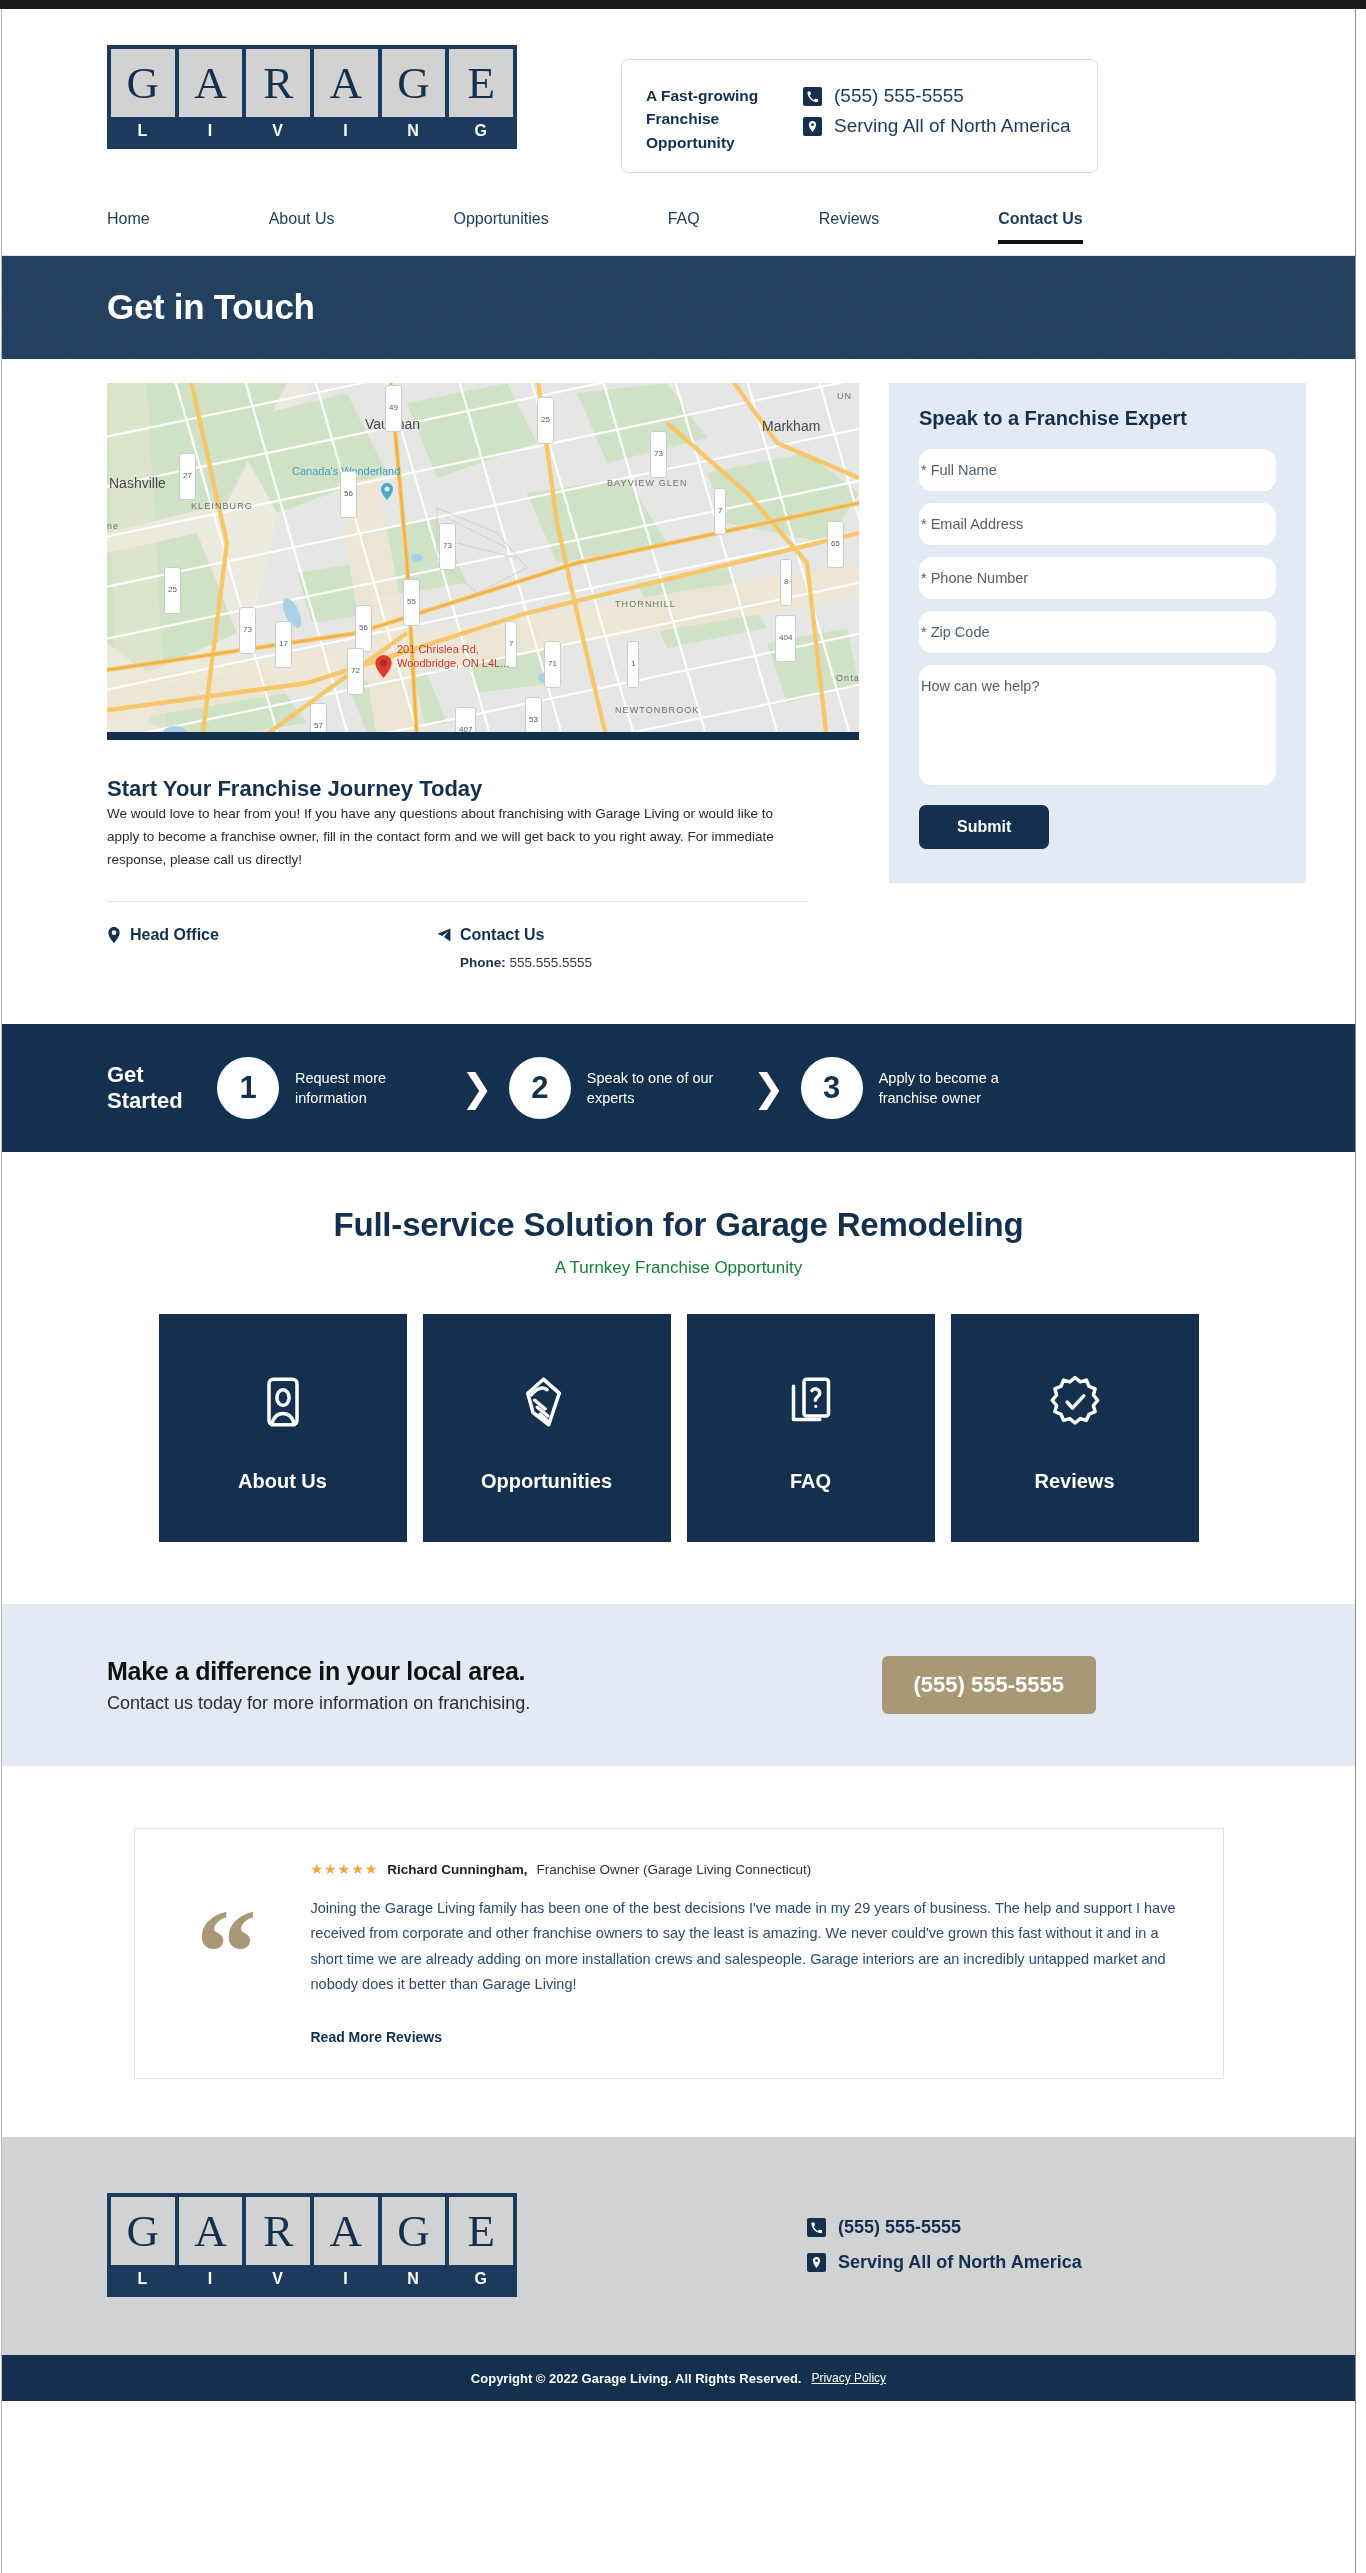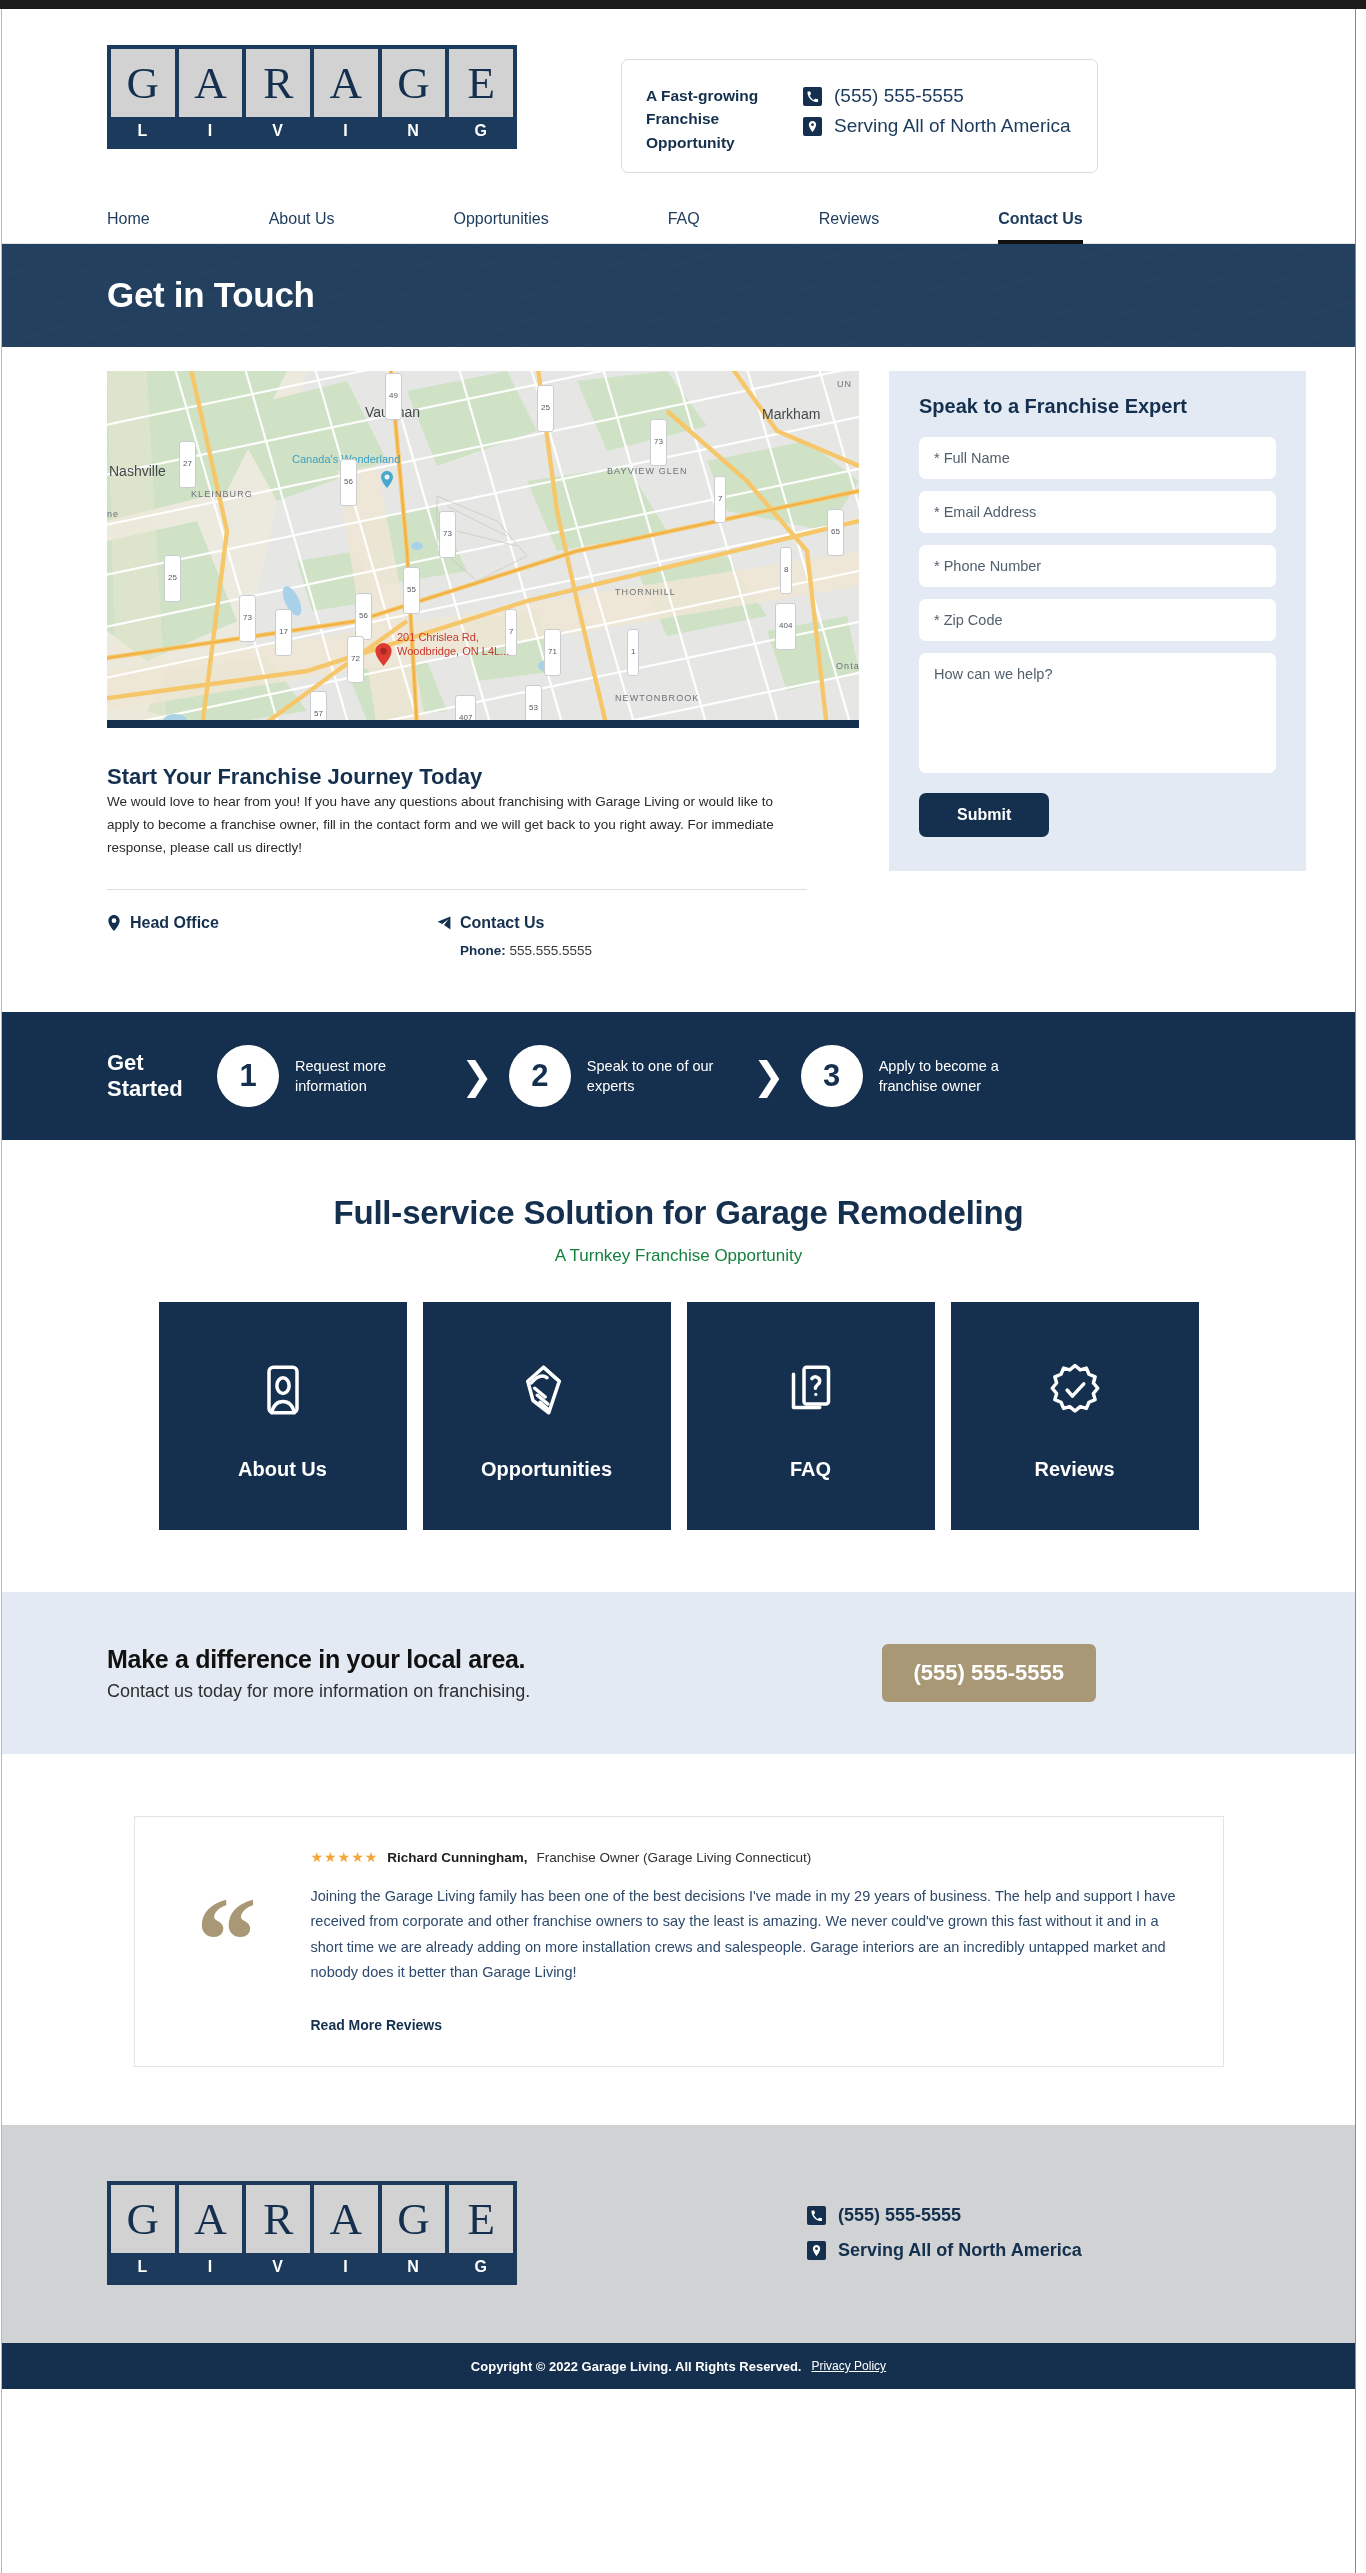--- a/index.html
+++ b/index.html
@@ -110,21 +110,21 @@
   .mini-icon svg { width: 11px; height: 11px; fill: #ffffff; }
   .hcc-text { color: #1b3a5c; font-size: 19px; font-weight: 500; }
 
   
   .main-nav {
     margin-top: 28px;
     border-bottom: 1px solid #e3e3e3;
   }
   .nav-inner {
     width: 1255px;
-    margin: 0 auto;
+    margin: 12px auto;
     display: flex;
     padding-left: 56px;
     align-items: flex-end;
   }
   .nav-item {
     color: #1b3a5c;
     font-size: 16px;
     padding: 8px 0 12px 0;
     margin-right: 119px;
     cursor: pointer;
@@ -266,22 +266,22 @@
   .form-title {
     color: #14304e;
     font-size: 20px;
     font-weight: bold;
     margin-bottom: 19px;
   }
   .form-field {
     width: 100%;
     background: #ffffff;
     border: none;
-    border-radius: 7px;
-    padding: 13px 15px;
+    border-radius: 13px;
+    padding: 13px 2px;
     font-size: 14.5px;
     color: #3b82f6;
     font-family: "Liberation Sans", sans-serif;
     margin-bottom: 12px;
     display: block;
   }
   .form-field::placeholder { color: #52606e; opacity: 1; }
   textarea.form-field {
     height: 120px;
     resize: none;

